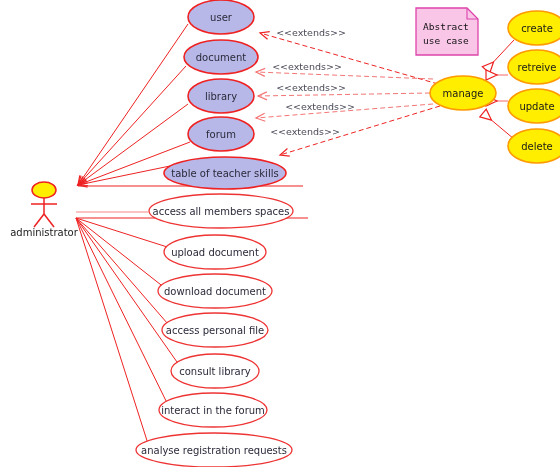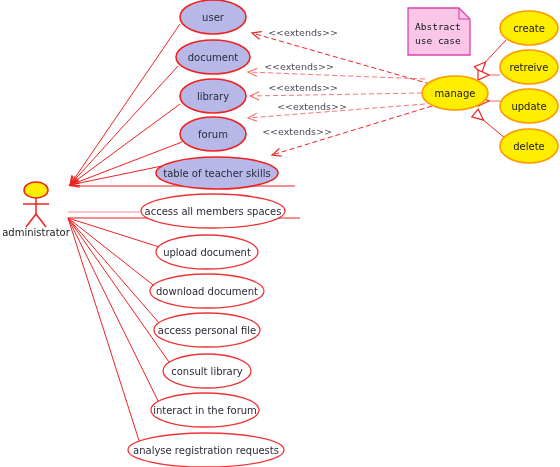--- a/index.html
+++ b/index.html
@@ -9,21 +9,21 @@
   }
   body {
     width: 560px;
     height: 467px;
     position: relative;
     overflow: hidden;
     font-family: "DejaVu Sans", sans-serif;
   }
   #diagram-root {
     position: absolute;
-    left: 0; top: 0;
+    left: 8px; top: 0;
     width: 496px;
     height: 467px;
     border-radius: 8px;
   }
   svg#canvas {
     position: absolute;
     left: 0; top: 0;
     width: 560px;
     height: 467px;
   }

